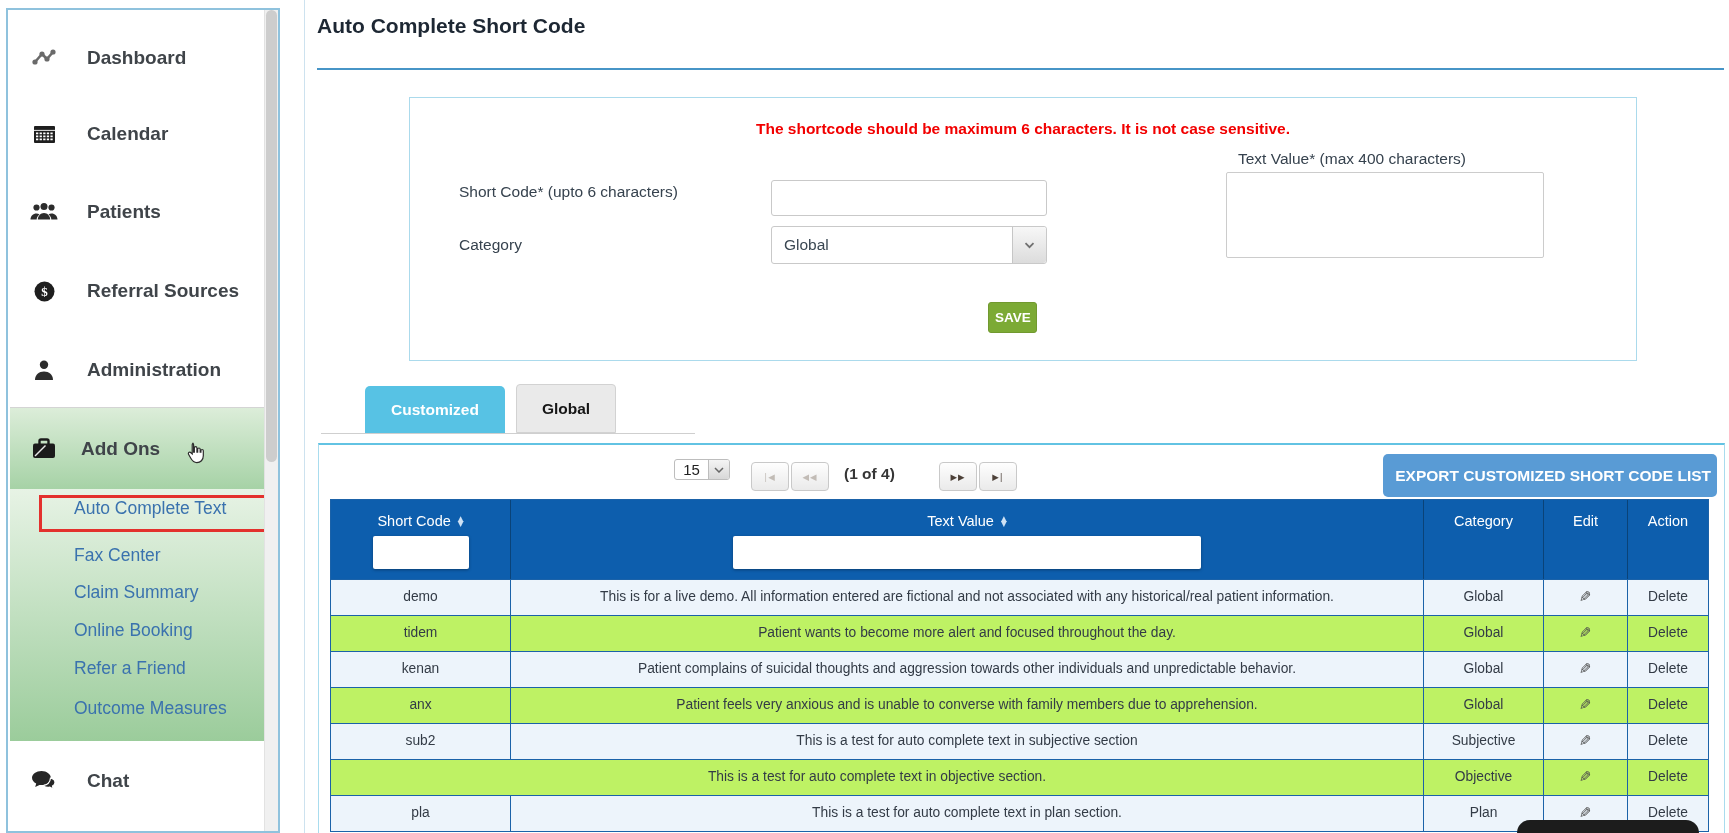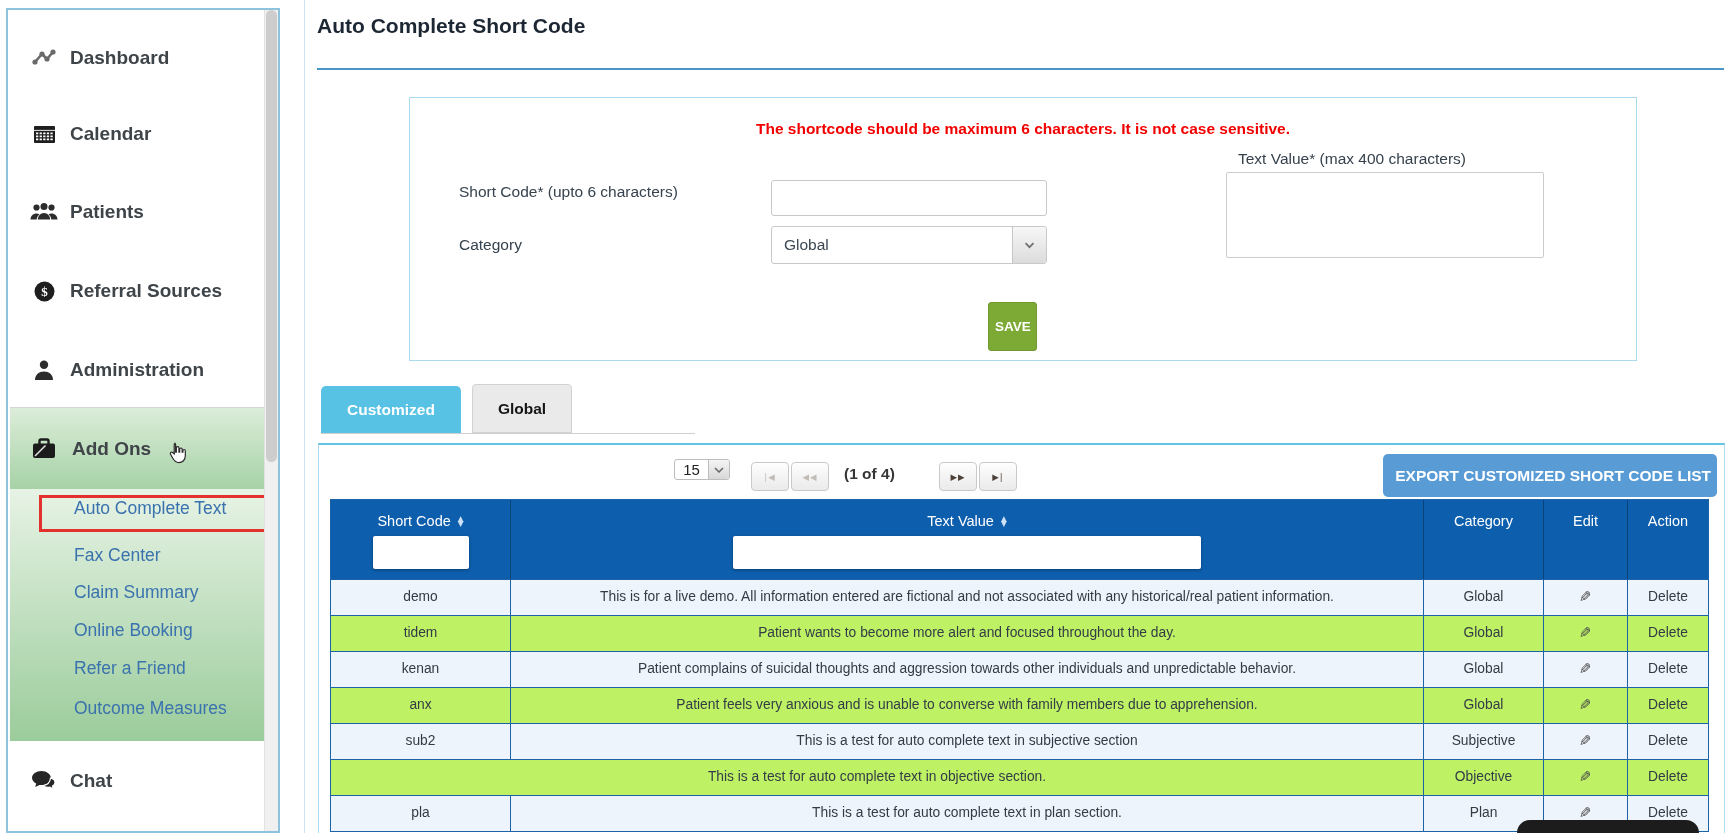--- a/index.html
+++ b/index.html
@@ -5,27 +5,27 @@
 <style>
   html,body{margin:0;padding:0;background:#fff;}
   #screen{position:relative;width:1729px;height:833px;background:#fff;overflow:hidden;
           font-family:"Liberation Sans",sans-serif;-webkit-font-smoothing:antialiased;}
 
   
   .sidebar{position:absolute;left:6px;top:8px;width:274px;height:825px;background:#fff;
            border:2px solid #8fc2dd;box-sizing:border-box;}
   .scrolltrack{position:absolute;top:0;right:0;width:13px;height:100%;background:#f0f0f0;border-left:1px solid #e2e2e2;}
   .scrollthumb{position:absolute;top:0;left:1px;width:11px;height:55%;background:#cdcdcd;border-radius:6px;}
-  .nav-item{position:absolute;left:22px;display:flex;align-items:center;gap:12px;height:30px;cursor:pointer;}
+  .nav-item{position:absolute;left:22px;display:flex;align-items:center;gap:29px;height:30px;cursor:pointer;}
   .nav-icon{width:28px;display:flex;justify-content:center;}
   .nav-label{font-size:19px;font-weight:700;color:#3f4449;white-space:nowrap;}
   .sep{position:absolute;left:2px;top:397px;width:258px;height:1px;background:#d4d4d4;}
   .addons-head{position:absolute;left:2px;top:398px;width:258px;height:81px;
                background:linear-gradient(#dcedd9,#a6d2a6);display:flex;align-items:center;
-               padding-left:20px;box-sizing:border-box;gap:14px;cursor:pointer;}
+               padding-left:20px;box-sizing:border-box;gap:23px;cursor:pointer;}
   .cursor-icon{margin-left:2px;margin-top:12px;}
   .addons-sub{position:absolute;left:2px;top:479px;width:258px;height:252px;
               background:linear-gradient(#e7f3e5,#9bcc9b);}
   .sub-item{position:absolute;left:64px;font-size:17.5px;color:#3a72ae;cursor:pointer;white-space:nowrap;}
   .sub-item.first{left:29px;top:6px;width:228px;height:37px;border:3px solid #e3312d;
                   box-sizing:border-box;display:flex;align-items:flex-start;padding-left:32px;}
   .chat-item{top:756px;}
 
   
   .vline{position:absolute;left:304px;top:0;width:1px;height:833px;background:#cde2ef;}
@@ -43,27 +43,27 @@
   .inp-short{position:absolute;left:361px;top:82px;width:276px;height:36px;box-sizing:border-box;
              border:1px solid #c9c9c9;border-radius:3px;font-size:15px;padding:0 10px;outline:none;
              font-family:inherit;}
   .select{position:absolute;left:361px;top:128px;width:276px;height:38px;box-sizing:border-box;
           border:1px solid #c9c9c9;border-radius:3px;background:#fff;display:flex;align-items:stretch;cursor:pointer;}
   .sel-val{flex:1;display:flex;align-items:center;padding-left:12px;font-size:15.5px;color:#3a4752;}
   .sel-btn{width:33px;border-left:1px solid #c6c6c6;background:linear-gradient(#f7f7f7,#dcdcdc);
            display:flex;align-items:center;justify-content:center;border-radius:0 3px 3px 0;}
   .txt{position:absolute;left:816px;top:74px;width:318px;height:86px;box-sizing:border-box;
        border:1px solid #ccc;border-radius:2px;resize:none;outline:none;font-family:inherit;}
-  .save{position:absolute;left:578px;top:204px;width:49px;height:49px;background:#7caa35;
+  .save{position:absolute;left:578px;top:204px;width:49px;height:31px;background:#7caa35;
         border:1px solid #71992f;border-radius:3px;color:#fff;font-weight:700;font-size:13.5px;
         cursor:pointer;font-family:inherit;}
 
   
   .tab{position:absolute;display:flex;align-items:center;justify-content:center;
-       font-weight:700;font-size:15.5px;cursor:pointer;}
+       font-weight:700;font-size:15.5px;cursor:pointer;margin-left:44px;}
   .tab-active{left:321px;top:386px;width:140px;height:47px;background:#57c2e4;color:#fff;
               border-radius:5px 5px 0 0;}
   .tab-idle{left:472px;top:384px;width:100px;height:49px;background:#eaeaea;color:#161616;
             border:1px solid #d2d2d2;border-radius:4px 4px 0 0;box-sizing:border-box;}
   .tab-underline{position:absolute;left:321px;top:433px;width:374px;height:1px;background:#cfcfcf;}
 
   
   .grid-panel{position:absolute;left:318px;top:443px;width:1407px;height:396px;background:#fff;
               border:1px solid #a9dcee;border-top:2px solid #62c3e3;box-sizing:border-box;}
   .psize{position:absolute;left:355px;top:14px;width:56px;height:21px;border:1px solid #bdbdbd;

